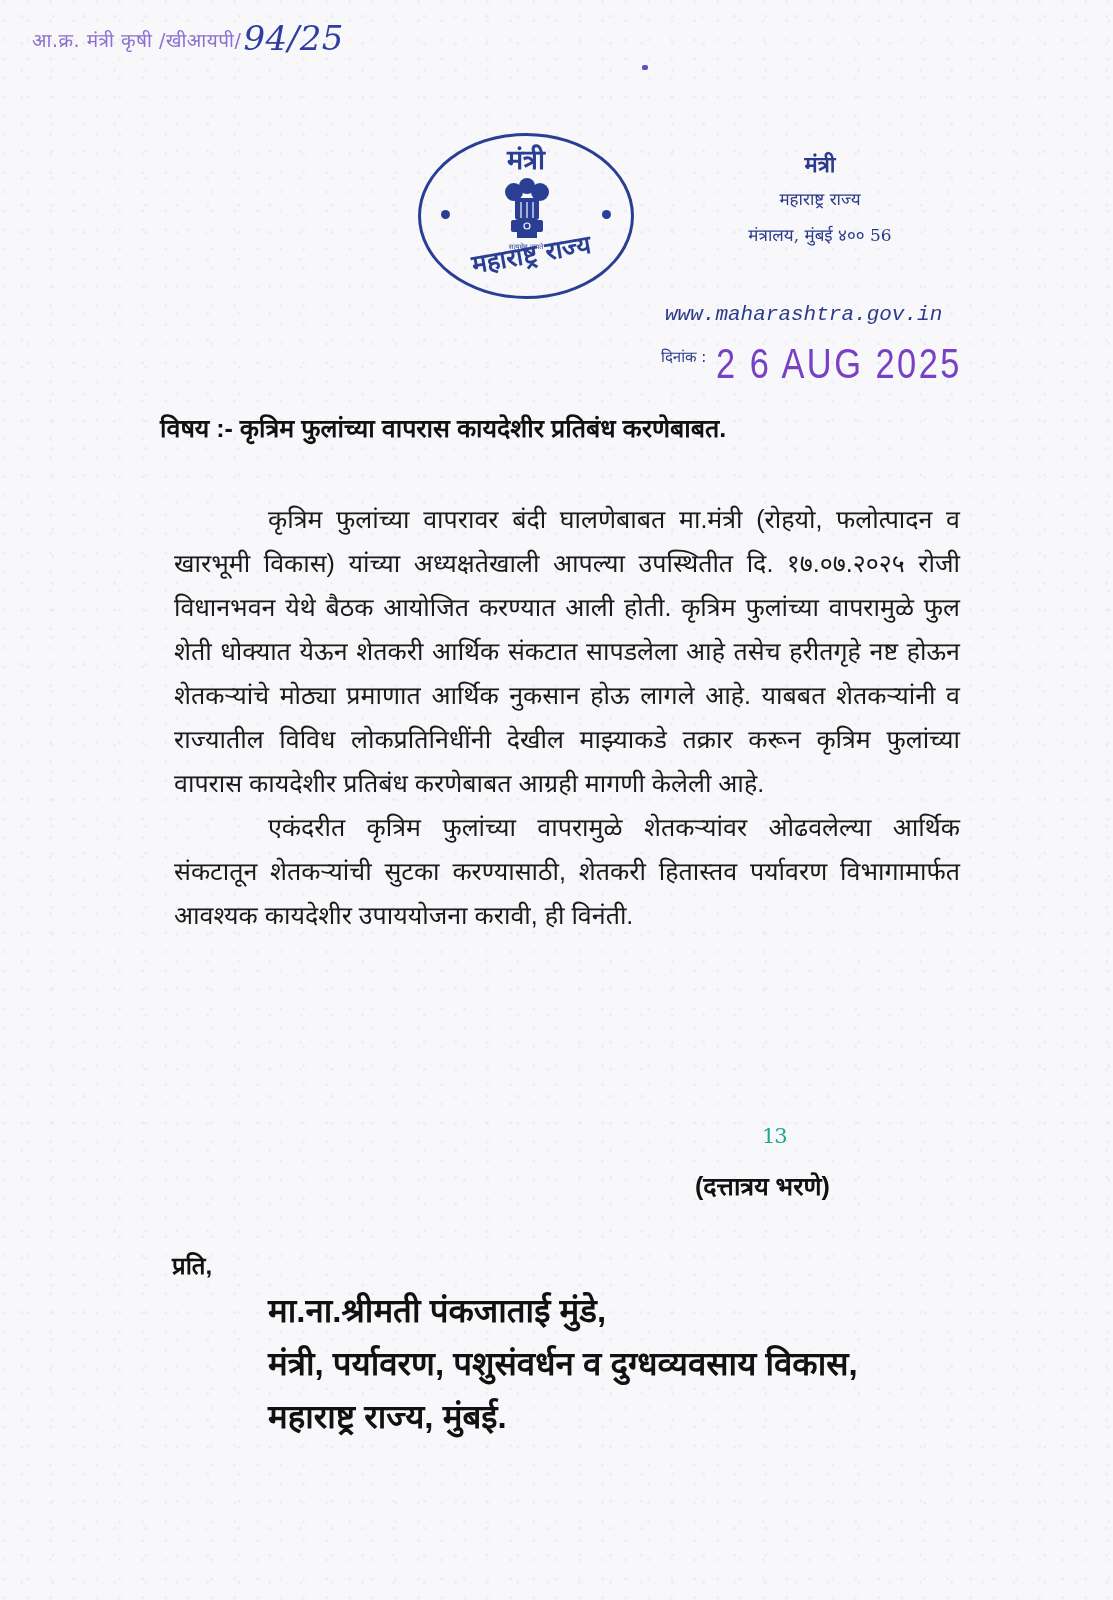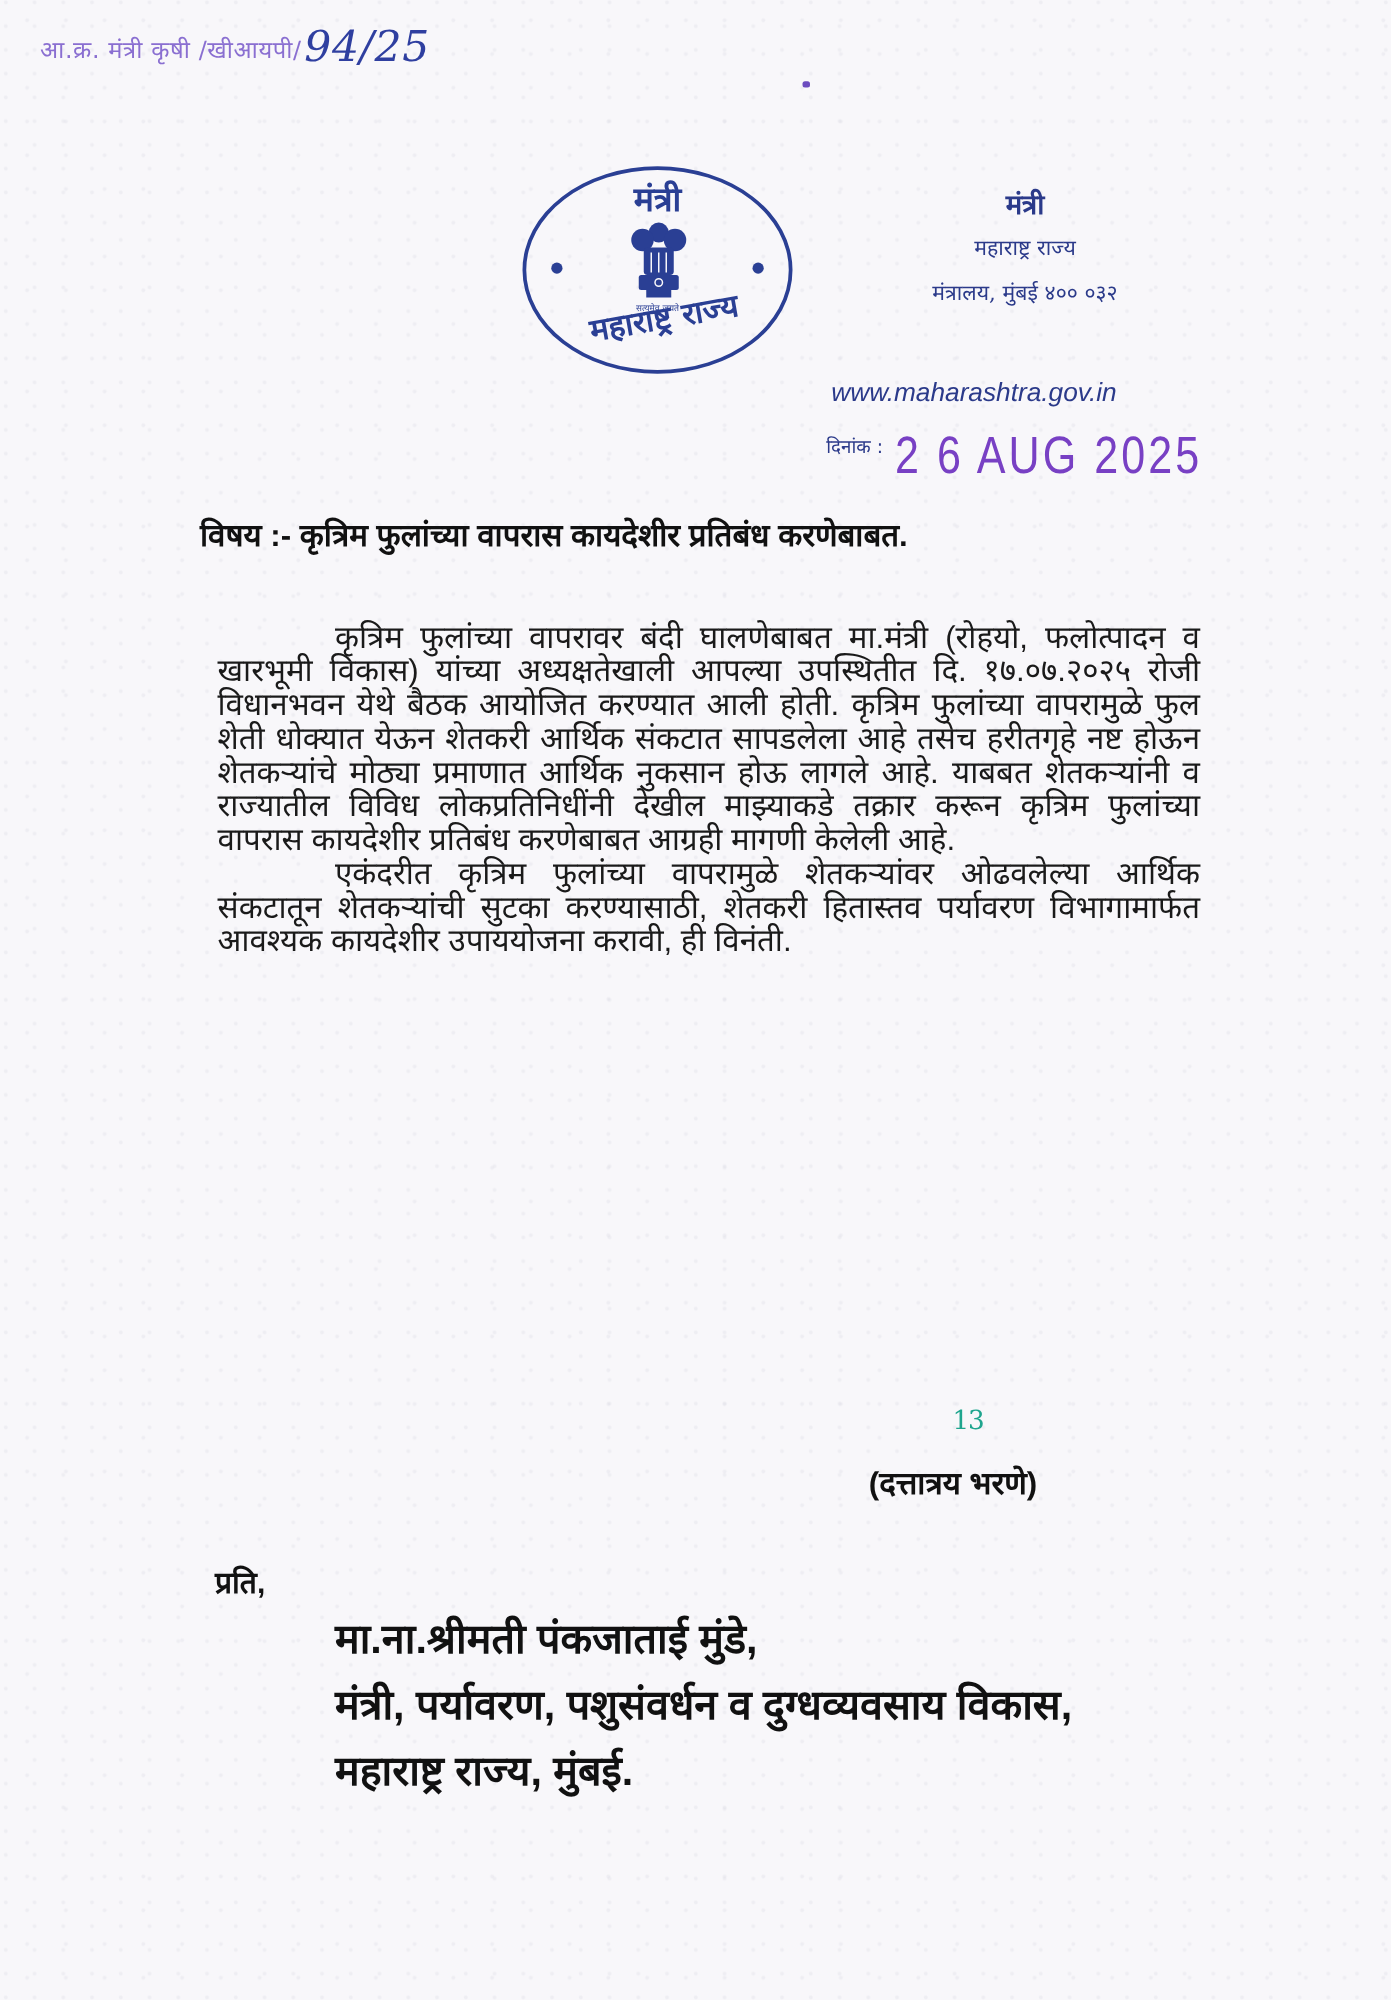--- a/index.html
+++ b/index.html
@@ -54,40 +54,40 @@
   .office {
     position: absolute; left: 700px; top: 147px; width: 240px; text-align: center;
     font-family: "DejaVu Serif", serif; color: #2b3a8a;
   }
   .office .l1 { font-size: 22px; font-weight: bold; line-height: 34px; }
   .office .l2 { font-size: 22px; font-weight: bold; line-height: 34px; }
   .office .l3 { font-size: 17px; line-height: 36px; }
   .office .l4 { font-size: 17px; line-height: 36px; }
   .website {
     position: absolute; left: 665px; top: 303px;
-    font-family: Liberation Sans, sans-serif; font-style: italic;
+    font-family: Liberation Mono, monospace; font-style: italic;
     font-size: 21px; color: #2b3a8a;
   }
   .date-row { position: absolute; left: 661px; top: 340px; white-space: nowrap; }
   .date-label { font-size: 15px; color: #2b3a8a; vertical-align: 16px; }
   .date-stamp {
     font-family: "Liberation Sans", sans-serif; font-size: 42px; color: #7840c4;
     transform: scaleX(0.82); transform-origin: left; display: inline-block;
     letter-spacing: 3px; margin-left: 4px;
   }
   .subject {
     position: absolute; left: 160px; top: 410px;
     font-family: "Liberation Sans", sans-serif;
     font-size: 25px; font-weight: bold; color: #111;
     white-space: nowrap;
   }
   .body-text {
     position: absolute; left: 174px; top: 497px; width: 786px;
     font-family: "Liberation Sans", sans-serif;
-    font-size: 25px; line-height: 27px; color: #1a1a1a;
+    font-size: 25px; line-height: 44px; color: #1a1a1a;
     text-align: justify;
   }
   .body-text p { margin: 0; text-indent: 94px; }
   .signature-mark {
     position: absolute; left: 762px; top: 1124px;
     font-family: "DejaVu Serif", serif; 
     font-size: 21px; color: #1fa58e; letter-spacing: -1px;
   }
   .signatory {
     position: absolute; left: 695px; top: 1168px;
@@ -133,21 +133,21 @@
         <circle cx="26" cy="52" r="3"></circle>
       </g>
     </svg>
     <div class="emblem-motto">सत्यमेव जयते</div>
     <div class="seal-bottom">महाराष्ट्र राज्य</div>
   </div>
 
   <div class="office">
     <div class="l1">मंत्री</div>
     <div class="l3">महाराष्ट्र राज्य</div>
-    <div class="l4">मंत्रालय, मुंबई ४०० ०३२</div>
+    <div class="l4">मंत्रालय, मुंबई ४०० 56</div>
   </div>
   <div class="website">www.maharashtra.gov.in</div>
 
   <div class="date-row">
     <span class="date-label">दिनांक :</span>
     <span class="date-stamp">2 6 AUG 2025</span>
   </div>
 
   <div class="subject">विषय :- कृत्रिम फुलांच्या वापरास कायदेशीर प्रतिबंध करणेबाबत.</div>
 

